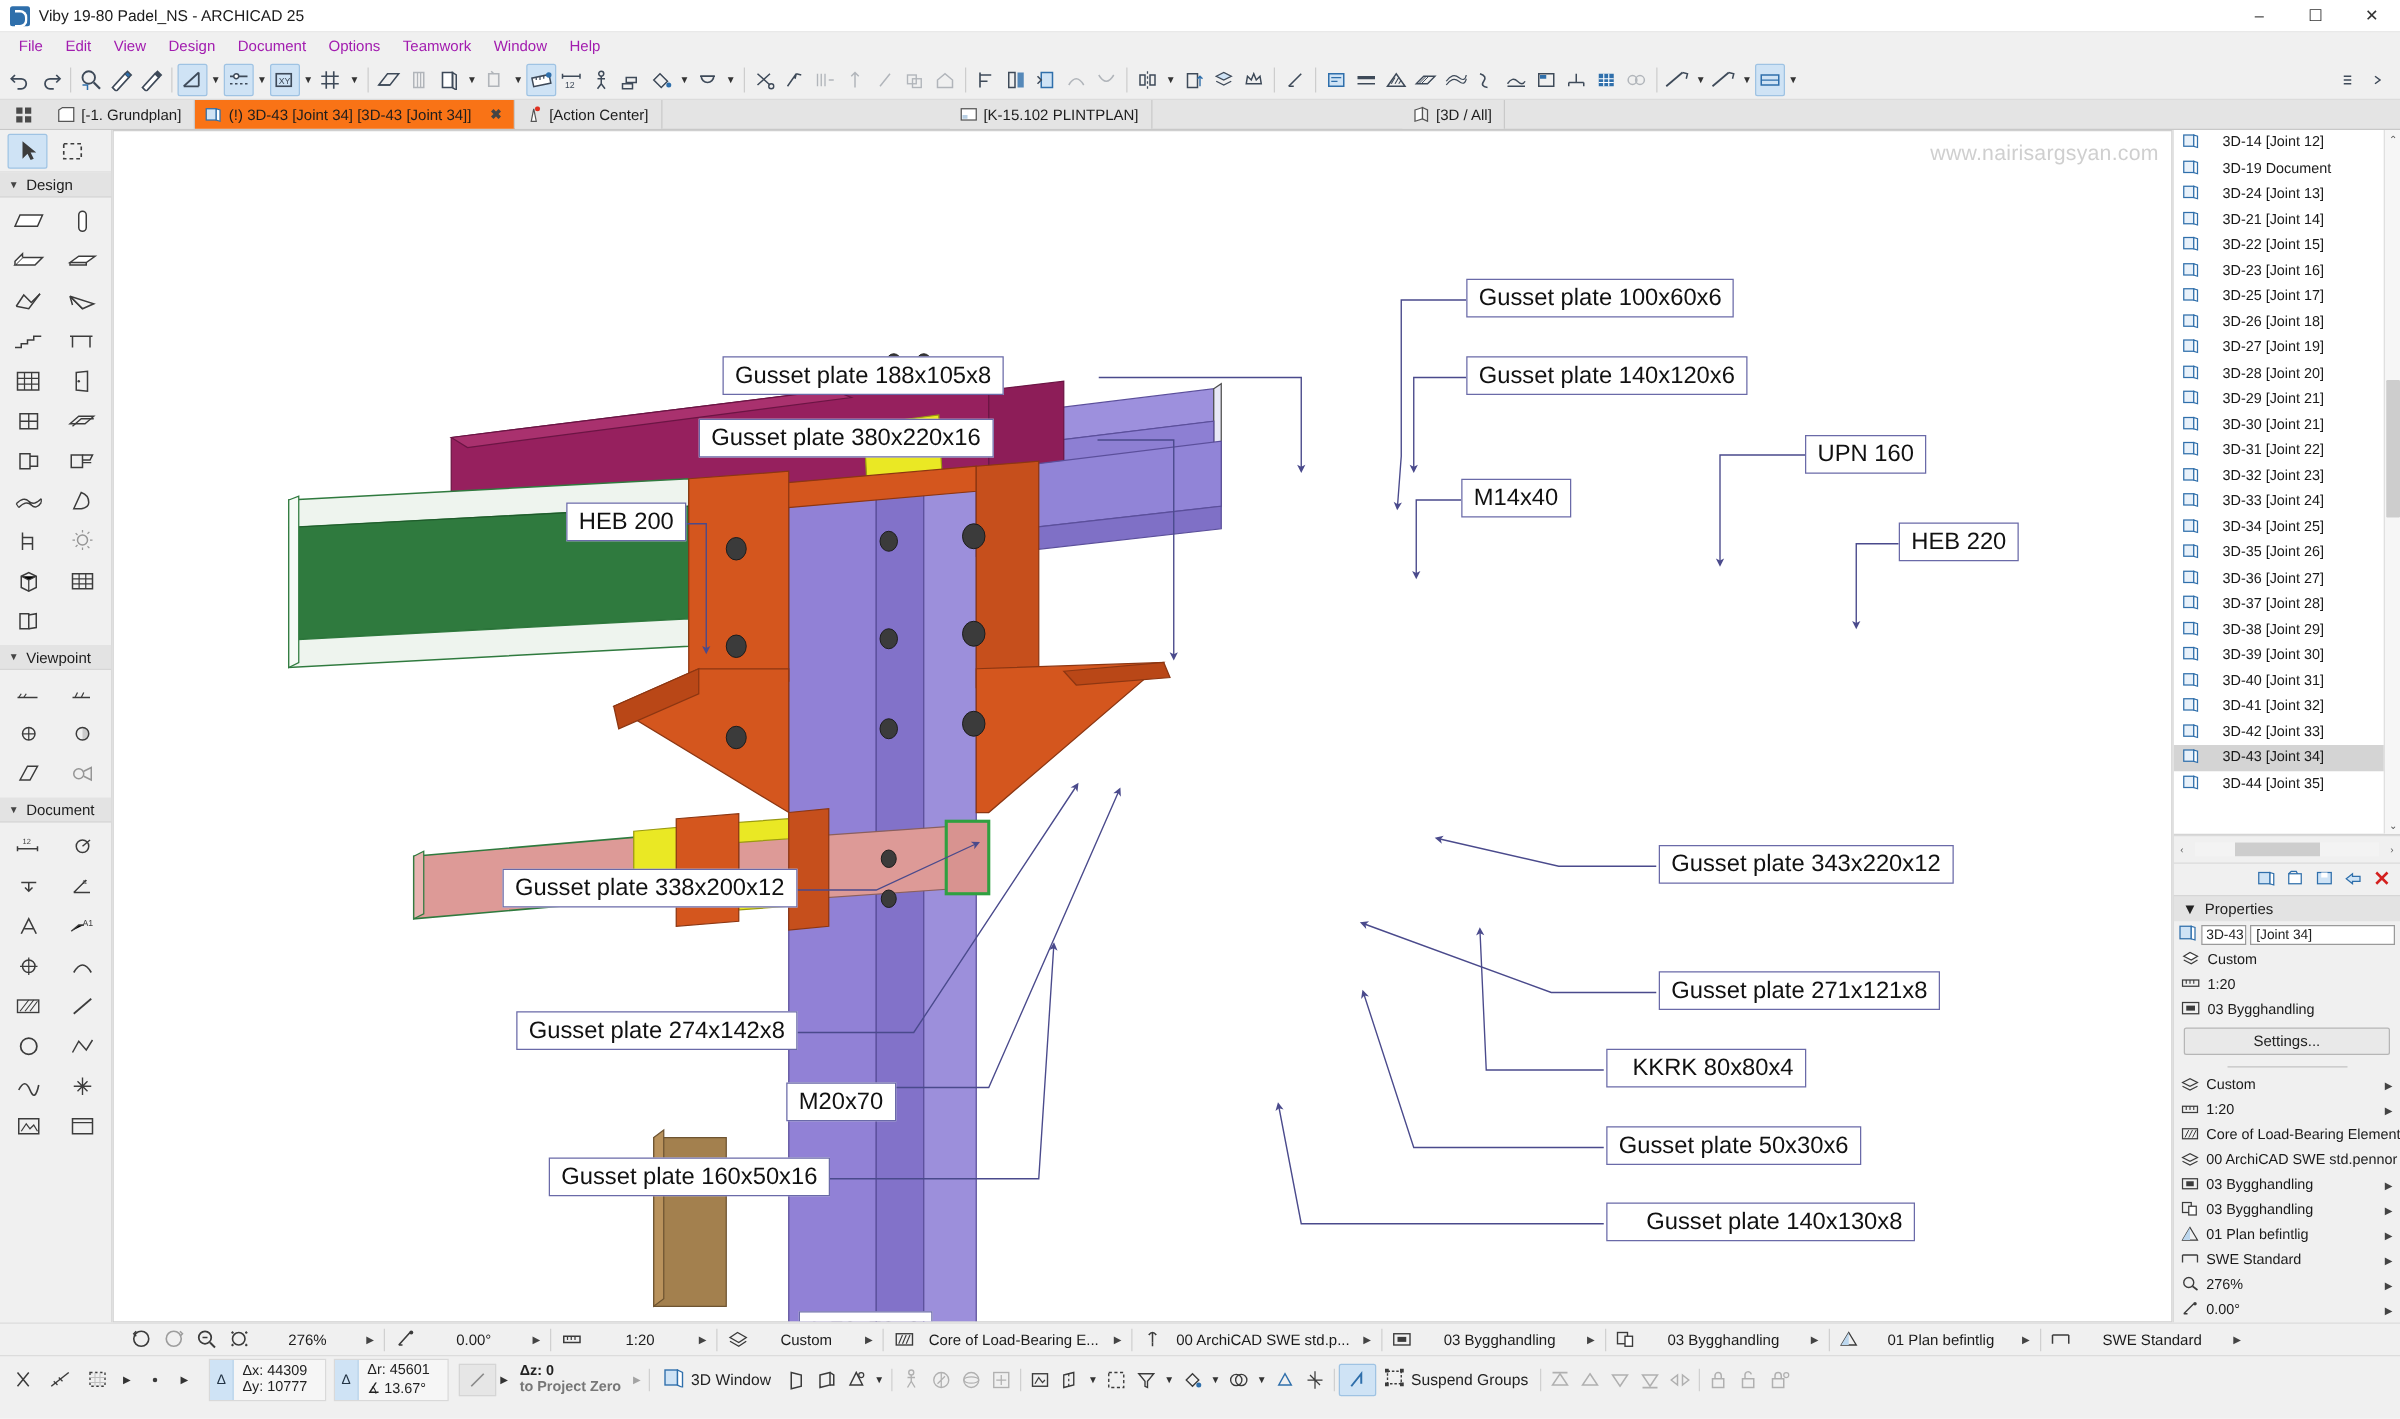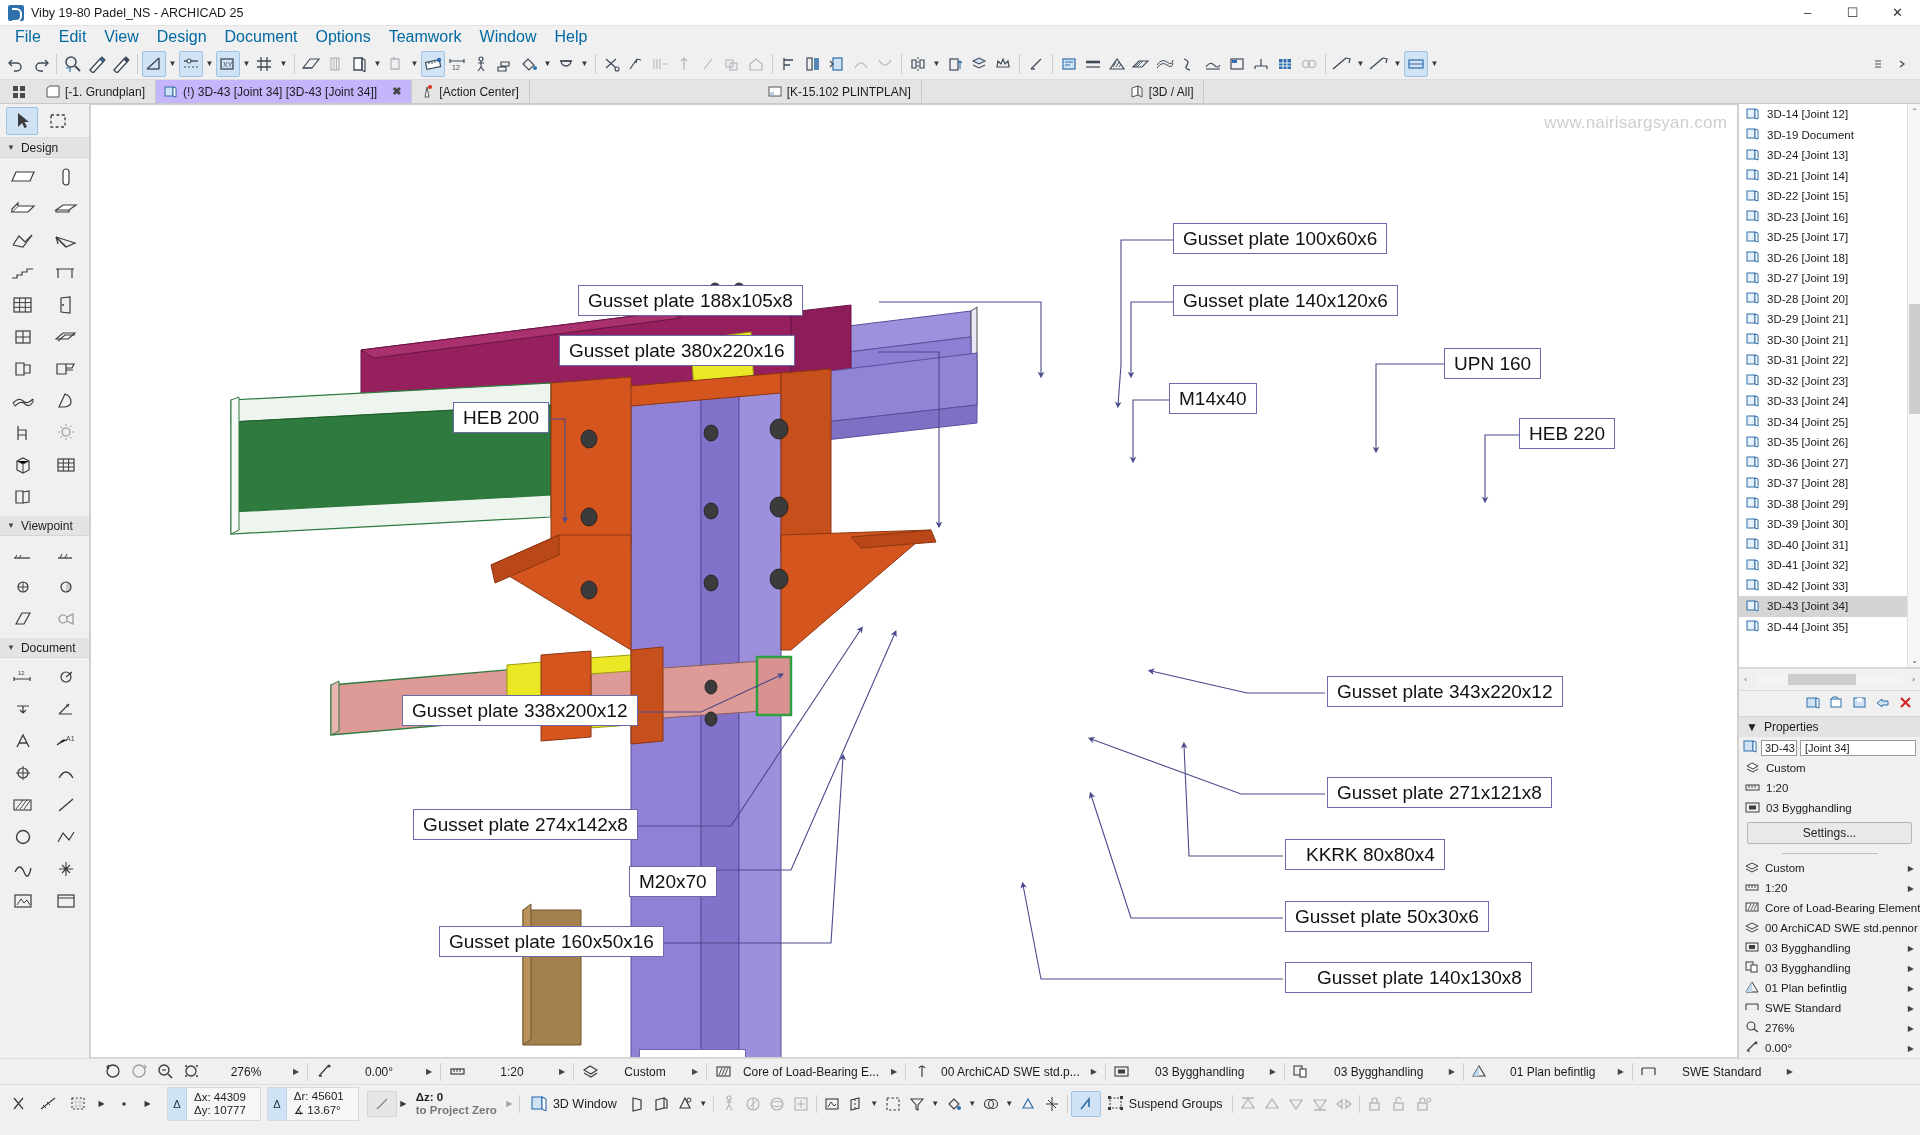--- a/index.html
+++ b/index.html
@@ -16,35 +16,35 @@
   
   .titlebar { height:26px; background:#ffffff; display:flex; align-items:center; border-bottom:1px solid #e2e2e2; flex:0 0 26px; }
   .titlebar .appicon { width:16px; height:16px; margin:0 7px 0 8px; background:#2f6fab; border-radius:2px; position:relative; }
   .titlebar .appicon:after { content:""; position:absolute; left:4px; top:3px; width:8px; height:10px; border:2px solid #fff; border-radius:0 6px 6px 0; border-left:none; }
   .titlebar .ttl { font-size:12.5px; color:#1b1b1b; }
   .wbtns { margin-left:auto; display:flex; height:26px; }
   .wbtn { width:45px; height:26px; display:flex; align-items:center; justify-content:center; font-size:13px; color:#333; }
 
   
   .menubar { height:22px; background:#f0f0f0; display:flex; align-items:center; padding-left:6px; flex:0 0 22px; }
-  .menubar .mi { padding:2px 9px; font-size:16px; color:#0369a1; }
+  .menubar .mi { padding:2px 9px; font-size:12px; color:#a21caf; }
 
   
   .toolbar { height:32px; background:#f0f0f0; display:flex; align-items:center; padding-left:4px; border-bottom:1px solid #dcdcdc; flex:0 0 32px; gap:0px; overflow:hidden;}
   .tbtn { width:24px; height:26px; display:flex; align-items:center; justify-content:center; color:#3e4a59; position:relative; }
   .tbtn.act { background:#cfe3f5; border:1px solid #9fc3e3; border-radius:2px; }
   .tbtn.dim { opacity:.35; }
   .tsep { width:1px; height:20px; background:#cdcdcd; margin:0 4px; }
   .caret { width:13px; height:26px; display:flex; align-items:center; justify-content:center; font-size:8px; color:#333; }
 
   
   .tabbar { height:24px; background:#e4e4e4; display:flex; align-items:stretch; flex:0 0 24px; border-bottom:1px solid #c8c8c8; }
   .tabgrid { width:38px; display:flex; align-items:center; justify-content:center; background:#e4e4e4; }
   .tab { display:flex; align-items:center; padding:0 10px 0 8px; font-size:12px; color:#1d1d1d; border-right:1px solid #c9c9c9; gap:5px; background:#e4e4e4; max-width:330px; white-space:nowrap;}
-  .tab.active { background:#c4b5fd; }
+  .tab.active { background:#f97316; }
   .tab .tabx { margin-left:10px; font-size:11px; color:#444; font-weight:bold; }
   .tabico { width:14px; height:13px; flex:0 0 14px; }
 
   
   .body { flex:1; display:flex; min-height:0; }
 
   
   .leftcol { width:90px; background:#f0f0f0; display:flex; flex-direction:column; border-right:1px solid #d2d2d2; flex:0 0 90px; }
   .arrowrow { height:34px; display:flex; align-items:center; gap:4px; padding-left:6px; border-bottom:1px solid #dedede;}
   .arrowrow .tbtn { width:32px; height:28px; }
@@ -58,21 +58,21 @@
   .watermark { position:absolute; right:10px; top:8px; color:#cfcfcf; font-size:17px; letter-spacing:.2px; }
 
   
   .lbl { position:absolute; background:#fff; border:1px solid #6a6aa8; padding:2px 9px; font-size:19px; color:#111; white-space:nowrap; font-family:"Liberation Sans", sans-serif; line-height:1.32; }
 
   svg.leaders { position:absolute; left:0; top:0; pointer-events:none; }
 
   
   .rightcol { width:182px; background:#f0f0f0; display:flex; flex-direction:column; border-left:1px solid #d2d2d2; flex:0 0 182px; }
   .navlist { flex:1; background:#fff; overflow:hidden; position:relative; border-bottom:1px solid #d4d4d4;}
-  .navitem { height:20.5px; display:flex; align-items:center; gap:7px; padding-left:7px; font-size:11.5px; color:#1a1a1a; white-space:nowrap; }
+  .navitem { height:20.5px; display:flex; align-items:center; gap:18px; padding-left:7px; font-size:11.5px; color:#1a1a1a; white-space:nowrap; }
   .navitem.sel { background:#d4d4d4; }
   .navscroll { position:absolute; right:0; top:0; width:13px; height:100%; background:#f6f6f6; border-left:1px solid #e0e0e0;}
   .navscroll .thumb { position:absolute; left:1px; width:11px; background:#cdcdcd; border-radius:1px; }
   .navscroll .ar { position:absolute; left:0; width:13px; height:14px; display:flex; align-items:center; justify-content:center; font-size:8px; color:#555; }
   .navbottom { height:22px; display:flex; align-items:center; background:#f0f0f0; border-top:1px solid #dadada; }
   .hsb { flex:1; height:11px; margin:0 4px; background:#f3f3f3; position:relative; }
   .hsb .th { position:absolute; left:22%; width:46%; top:0; height:11px; background:#cdcdcd; }
   .navtools { height:26px; display:flex; align-items:center; justify-content:flex-end; gap:8px; padding-right:7px; background:#f0f0f0; border-top:1px solid #dadada;}
   .prophdr { height:21px; background:#e3e3e3; display:flex; align-items:center; gap:6px; padding-left:7px; font-size:12px; border-top:1px solid #d6d6d6;}
   .proprow { height:20px; display:flex; align-items:center; gap:6px; padding-left:6px; font-size:11.5px; color:#1a1a1a; white-space:nowrap; overflow:hidden;}

